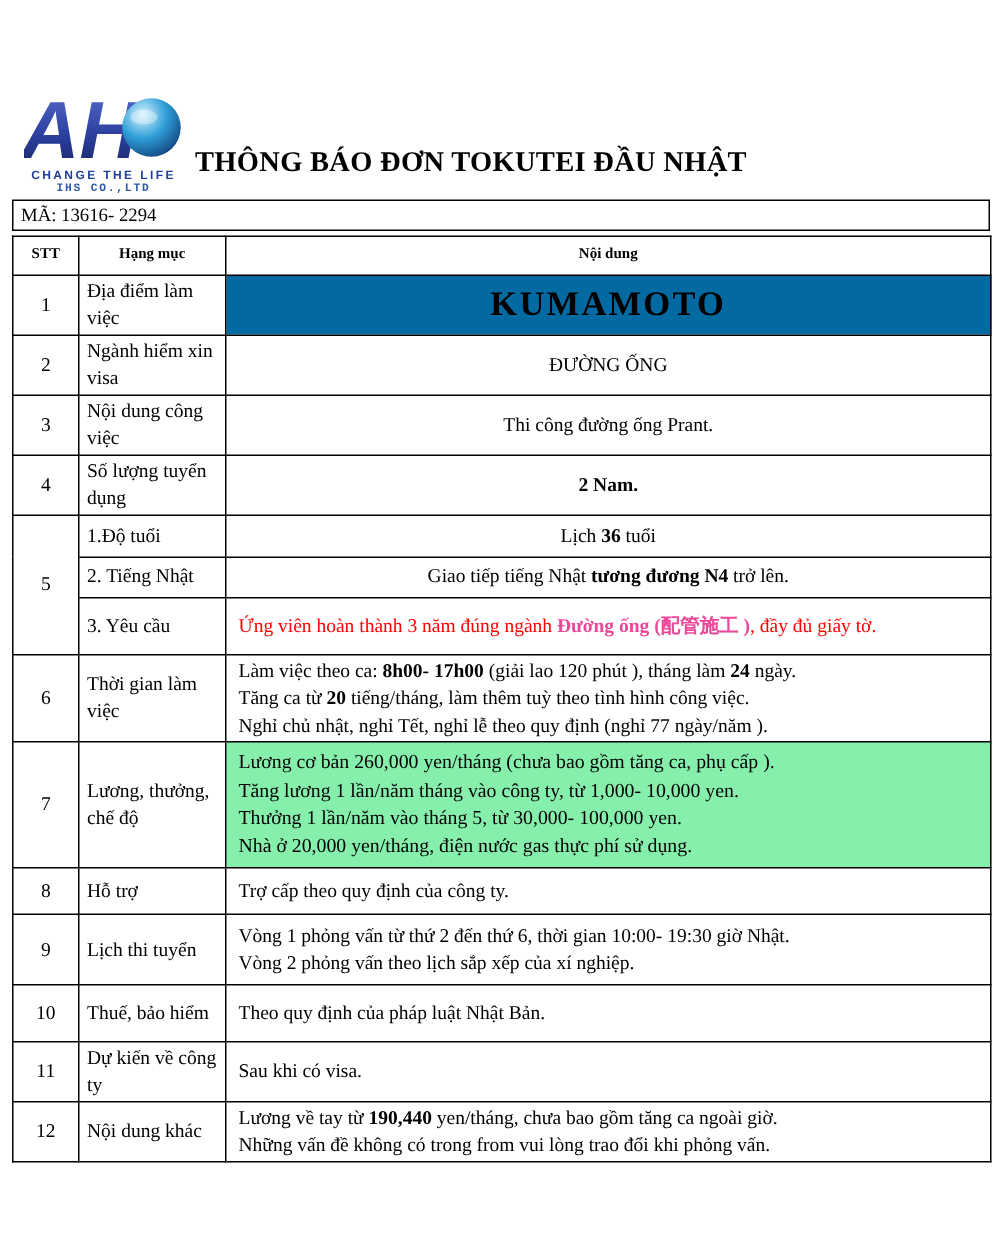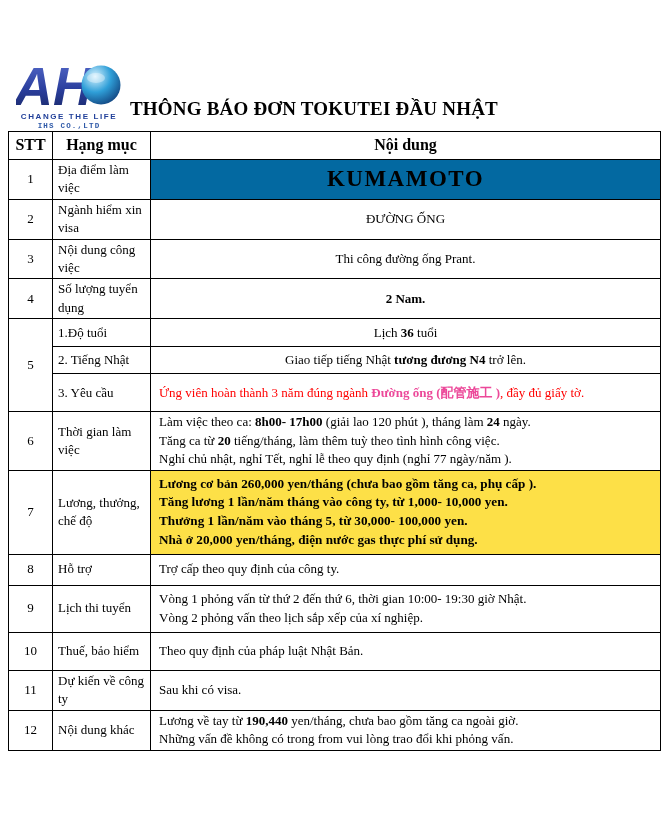--- a/index.html
+++ b/index.html
@@ -27,30 +27,30 @@
   
   table.main { border-collapse:collapse; table-layout:fixed;
                width:652px; margin:0 8px; font-size:13px; }
   table.main td, table.main th { border:1px solid #000; vertical-align:middle;
                line-height:1.42; }
   col.c-stt { width:44px; }
   col.c-cat { width:98px; }
   col.c-content { width:510px; }
 
   tr.head-row { height:26px; }
-  th.h { font-size:16px; font-weight:bold; text-align:center; padding:2px 0; }
+  th.h { font-size:10px; font-weight:bold; text-align:center; padding:2px 0; }
 
   td.num { text-align:center; padding:0; }
   td.cat { padding:1px 2px 1px 5px; }
   td.content { padding:1px 8px; }
   .center { text-align:center; }
 
   .kumamoto { background:#0369a1; text-align:center; font-weight:bold;
               font-size:23px; letter-spacing:1.5px; padding:0; }
-  td.salary { background:#fde047; font-weight:bold; font-size:13.2px; }
+  td.salary { background:#86efac; font-weight:normal; font-size:13.2px; }
   td.red-req { color:#FF0000; text-align:justify; }
   td.red-req b { color:#ec4899; }
 
   tr.r1 { height:36px; }  tr.r2 { height:35px; }  tr.r3 { height:36px; }
   tr.r4 { height:34px; }  tr.r5a { height:28px; } tr.r5b { height:27px; }
   tr.r5c { height:38px; } tr.r6 { height:58px; }  tr.r7 { height:84px; }
   tr.r8 { height:31px; }  tr.r9 { height:47px; }  tr.r10 { height:38px; }
   tr.r11 { height:32px; } tr.r12 { height:34px; }
 </style>
 </head>
@@ -76,20 +76,21 @@
         <text x="-2" y="47" font-size="54" font-weight="bold" font-style="italic" font-family="Liberation Sans, DejaVu Sans, sans-serif" fill="url(#lg)">AH</text>
         <circle cx="85" cy="27" r="19.5" fill="url(#globe)"></circle>
         <ellipse cx="80" cy="20" rx="9" ry="5" fill="#ffffff" opacity="0.35"></ellipse>
       </svg>
       <div class="logo-tagline">CHANGE THE LIFE</div>
       <div class="logo-company">IHS CO.,LTD</div>
     </div>
     <div class="doc-title">THÔNG BÁO ĐƠN TOKUTEI ĐẦU NHẬT</div>
   </div>
 
+  <div class="code-bar">MÃ: 13616- 2294</div>
 
   <table class="main">
     <colgroup>
         <col class="c-stt">
         <col class="c-cat">
         <col class="c-content">
       </colgroup>
 
     <tbody>
         <tr class="head-row">

